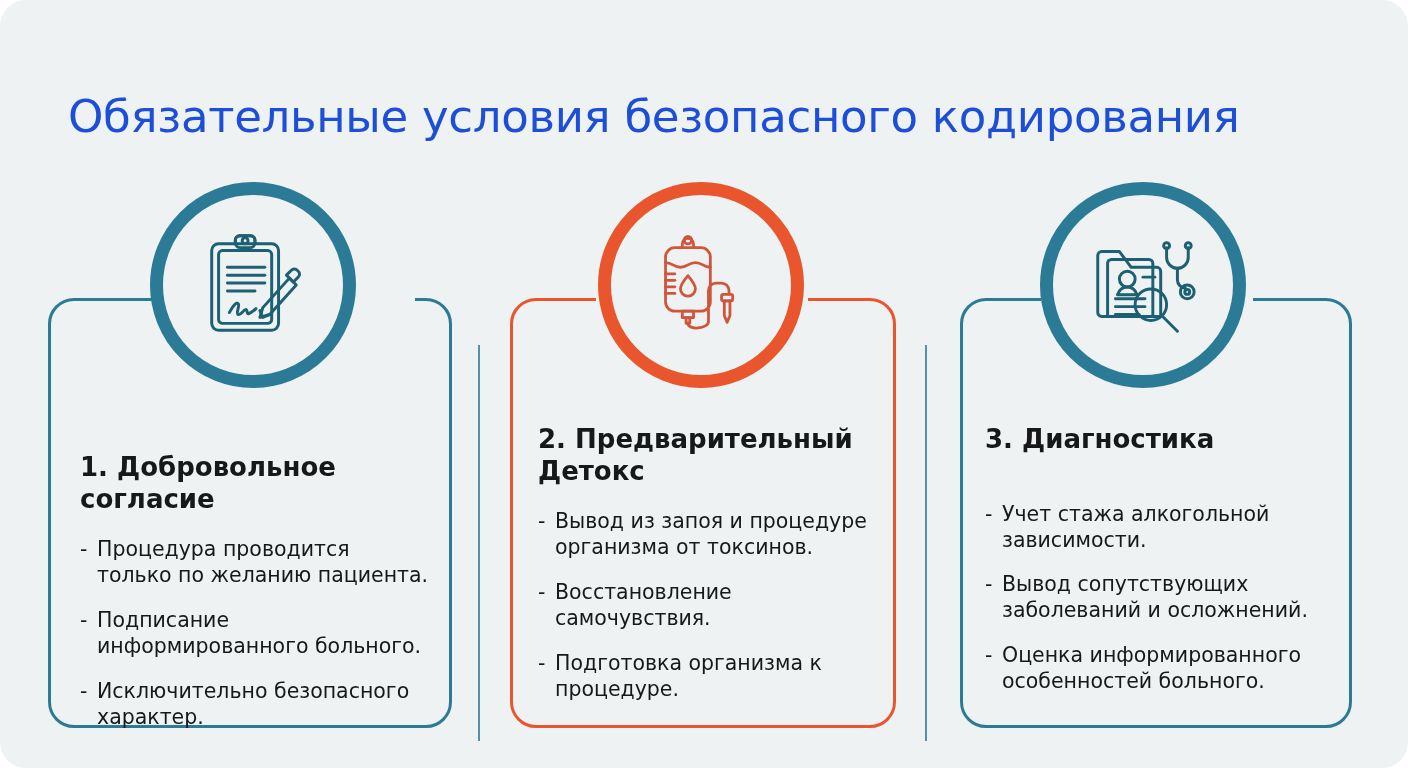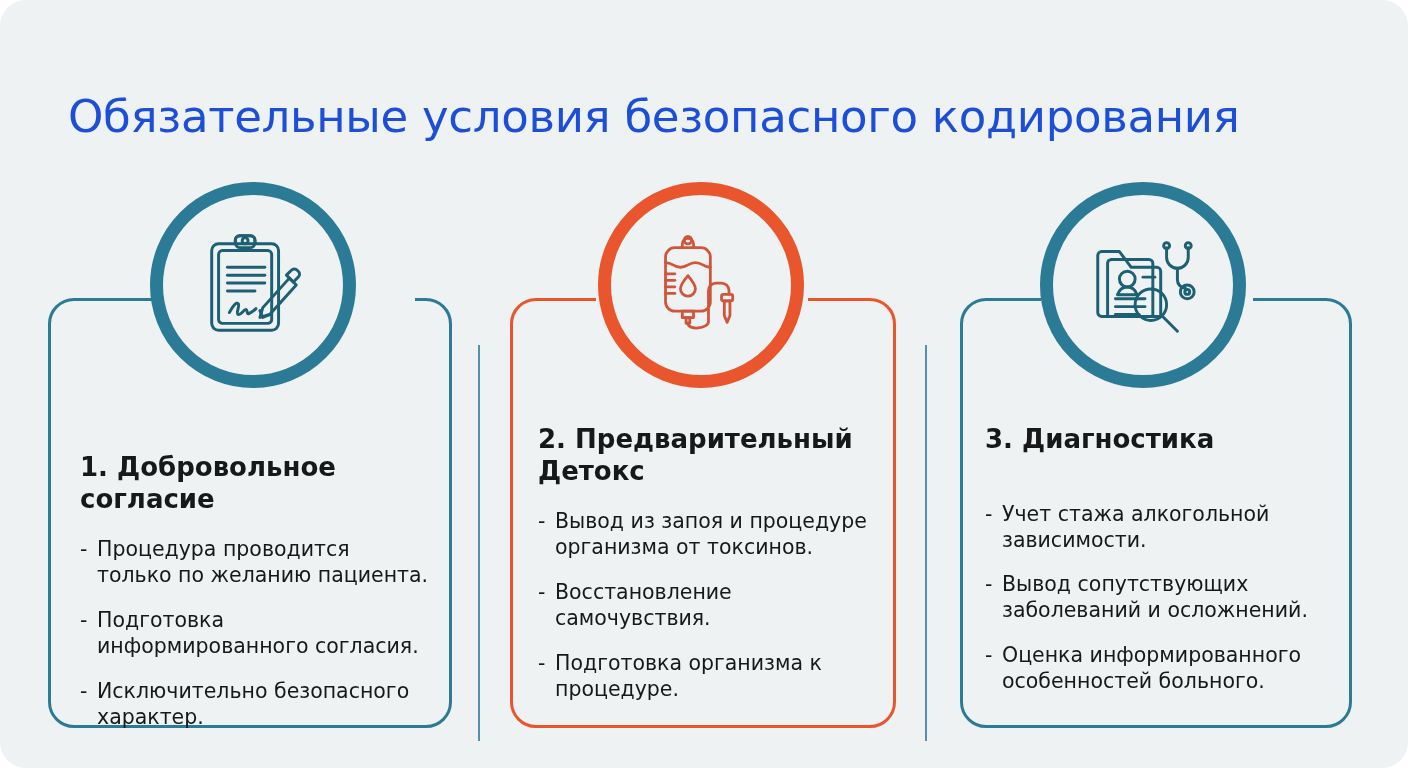--- a/index.html
+++ b/index.html
@@ -179,21 +179,21 @@
 
     <div class="card-body" id="body-1">
       <h2 class="card-heading">1. Добровольное согласие</h2>
       <ul class="bullets">
         <li>
           <span class="dash">-</span>
           <span>Процедура проводится только по желанию пациента.</span>
         </li>
         <li>
           <span class="dash">-</span>
-          <span>Подготовка информированного согласия.</span>
+          <span>Подписание информированного больного.</span>
         </li>
         <li>
           <span class="dash">-</span>
           <span>Исключительно безопасного характер.</span>
         </li>
       </ul>
     </div>
 
     <div class="card orange" id="card-2">
       <div class="card-notch"></div>

